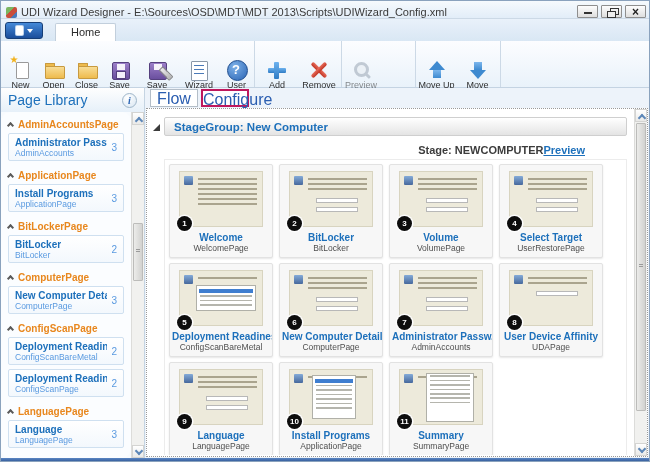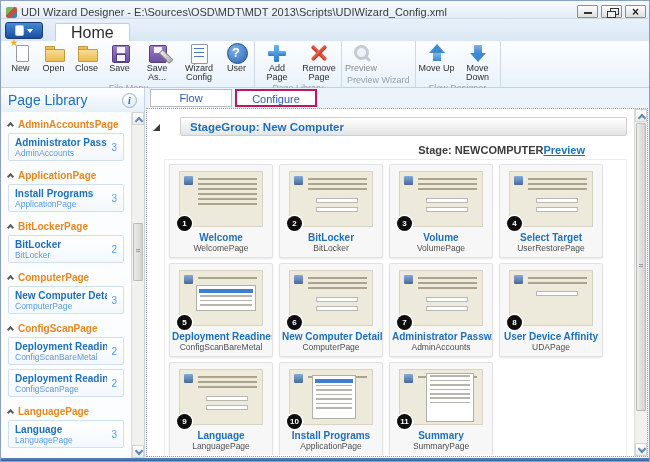--- a/index.html
+++ b/index.html
@@ -15,27 +15,27 @@
   .wbtn-min::before { content:""; position:absolute; left:6px; bottom:3px; width:8px; height:2px; background:#333; }
   .wbtn-restore::before { content:""; position:absolute; left:8px; top:2px; width:7px; height:5px; border:1px solid #333; }
   .wbtn-restore::after { content:""; position:absolute; left:5px; top:5px; width:7px; height:5px; border:1px solid #333; background:#eee; }
   .wbtn-close::before { content:"\00D7"; position:absolute; left:6px; top:-1px; font-size:12px; font-weight:bold; color:#222; }
 
   
   .menurow { height:22px; background:linear-gradient(#e9f1fa,#d9e7f4); display:flex; align-items:flex-end; padding:0 0 0 4px; flex:0 0 auto; }
   .appbtn { width:38px; height:17px; margin-bottom:2px; background:linear-gradient(#4489d8,#1b4e9b); border:1px solid #163e76; border-radius:3px; display:flex; align-items:center; justify-content:center; gap:4px; }
   .doc-glyph { width:7px; height:9px; background:#fff; border-radius:1px; box-shadow:0 0 0 1px #bcd2ec; }
   .caret-down { width:0; height:0; border-left:3px solid transparent; border-right:3px solid transparent; border-top:4px solid #fff; }
-  .home-tab { margin-left:12px; height:18px; line-height:17px; padding:0 15px; background:#fff; border:1px solid #c2cfdc; border-bottom:none; border-radius:2px 2px 0 0; font-size:16px; color:#2b2b2b; }
+  .home-tab { margin-left:12px; height:18px; line-height:17px; padding:0 15px; background:#fff; border:1px solid #c2cfdc; border-bottom:none; border-radius:2px 2px 0 0; font-size:11px; color:#2b2b2b; }
 
   
   .ribbon { height:47px; background:linear-gradient(#fcfdff,#e9f2fa); border-bottom:1px solid #c4d3e2; display:flex; align-items:stretch; padding-left:2px; flex:0 0 auto; }
   .rgroup { display:flex; flex-direction:column; border-right:1px solid #ccd9e6; padding:0 1px; }
   .rbtns { display:flex; flex:1; align-items:flex-start; }
-  .rbtn { display:flex; flex-direction:column; align-items:center; min-width:33px; max-width:42px; padding:1px 2px 0; cursor:default; }
+  .rbtn { display:flex; flex-direction:column; align-items:center; min-width:33px; max-width:42px; padding:18px 2px 0; cursor:default; }
   .rbtn.disabled { opacity:.55; }
   .rlabel { font-size:9px; line-height:1.05; color:#2f2f2f; text-align:center; margin-top:0px; }
   .rglabel { text-align:center; font-size:9px; color:#98a3ad; padding:0 4px 2px; }
   .ric { width:24px; height:22px; position:relative; flex:0 0 auto; }
   .i-new-document-icon::before { content:""; position:absolute; left:7px; top:3px; width:11px; height:15px; background:#fff; border:1px solid #9a9a9a; border-radius:1px; }
   .i-new-document-icon::after { content:"\2605"; position:absolute; left:1px; top:-5px; color:#f2b21d; font-size:10px; }
   .i-open-folder-icon::before, .i-close-folder-icon::before { content:""; position:absolute; left:3px; top:4px; width:8px; height:3px; background:#eebb4d; border:1px solid #c89a3f; border-bottom:none; border-radius:1px 1px 0 0; }
   .i-open-folder-icon::after, .i-close-folder-icon::after { content:""; position:absolute; left:3px; top:7px; width:18px; height:11px; background:linear-gradient(#f8dd96,#eebb4d); border:1px solid #c89a3f; border-radius:1px; }
   .i-save-icon::before, .i-save-as-icon::before { content:""; position:absolute; left:4px; top:3px; width:16px; height:16px; border-radius:2px; border:1px solid #55407e;
       background:linear-gradient(#f5f2fa,#f5f2fa) 50% 1px/8px 6px no-repeat, linear-gradient(#9c7fc9,#6a4f9e); }
@@ -80,25 +80,25 @@
   .scr-arrow.up { top:0; } .scr-arrow.down { bottom:0; }
   .scr-arrow::before { content:""; position:absolute; left:3px; width:4px; height:4px; border-left:2px solid #5d87b8; border-top:2px solid #5d87b8; }
   .scr-arrow.up::before { top:5px; transform:rotate(45deg); }
   .scr-arrow.down::before { top:2px; transform:rotate(225deg); }
   .scr-thumb { position:absolute; left:1px; width:10px; background:linear-gradient(to right,#ececea,#d2d2d0); border:1px solid #bcbcba; border-radius:1px; }
   .scr-thumb::before { content:""; position:absolute; left:2px; right:2px; top:50%; height:5px; margin-top:-3px; background:repeating-linear-gradient(to bottom,#9a9a9a 0 1px, transparent 1px 2.5px); }
 
   
   .main { flex:1; position:relative; background:#edf3fa; min-width:0; }
   .tabsrow { height:20px; display:flex; align-items:flex-start; padding:1px 0 0 5px; gap:3px; }
-  .tab { width:82px; height:18px; line-height:17px; text-align:center; font-size:11px; color:#2a5db0; background:#fff; border:1px solid #b4bec8; cursor:default; }
+  .tab { width:48px; height:18px; line-height:17px; text-align:center; font-size:16px; color:#2a5db0; background:#fff; border:1px solid #b4bec8; cursor:default; }
   .tab.active { border:2px solid #be185d; }
   .panel { position:absolute; top:20px; left:1px; right:1px; bottom:1px; background:#fff; border:1px dotted #9a9a9a; overflow:hidden; }
   .panel-inner { position:absolute; inset:1px 14px 1px 1px; overflow:hidden; }
-  .sg-row { display:flex; align-items:center; margin:7px 6px 2px 5px; gap:20px; }
+  .sg-row { display:flex; align-items:center; margin:7px 6px 2px 5px; gap:4px; }
   .expander { width:0; height:0; border-left:7px solid transparent; border-bottom:7px solid #3c3c3c; margin-top:2px; flex:0 0 auto; }
   .sg-bar { flex:1; height:19px; line-height:18px; background:linear-gradient(#ffffff,#e4e4e4); border:1px solid #cfcfcf; border-radius:2px; padding-left:9px; font-size:11.5px; font-weight:bold; color:#1d70bb; }
   .stage { margin:0 6px 2px 16px; }
   .stage-head { display:flex; justify-content:flex-end; align-items:center; padding:6px 42px 3px 6px; }
   .stage-label { font-size:11px; font-weight:bold; color:#3c3c3c; }
   .preview-link { font-size:11px; font-weight:bold; color:#1d70bb; text-decoration:underline; cursor:pointer; }
   .stage-body { background:#fff; border:1px solid #ececec; padding:3px 2px; }
   .pagegrid { display:flex; flex-wrap:wrap; gap:5px 6px; padding:1px 2px; }
   .pagecard { width:104px; background:#f7f7f7; border:1px solid #e2e2e2; border-radius:2px; box-shadow:0 1px 2px rgba(0,0,0,.10); text-align:center; padding:5px 0 4px; }
   .thumb { position:relative; width:84px; height:56px; margin:1px auto 5px; background:#edeadb; border:1px solid #d8d4c0; }

